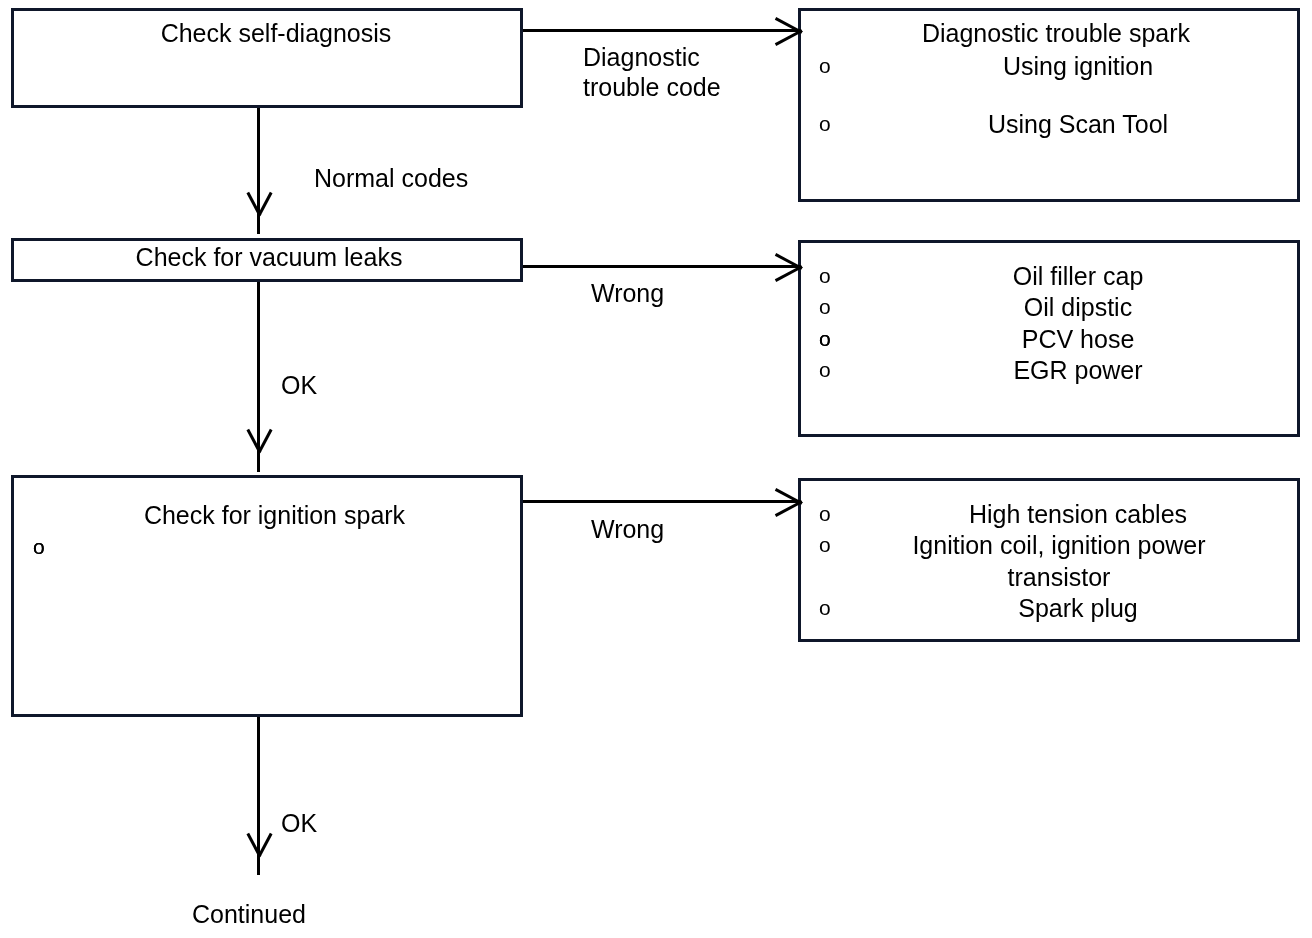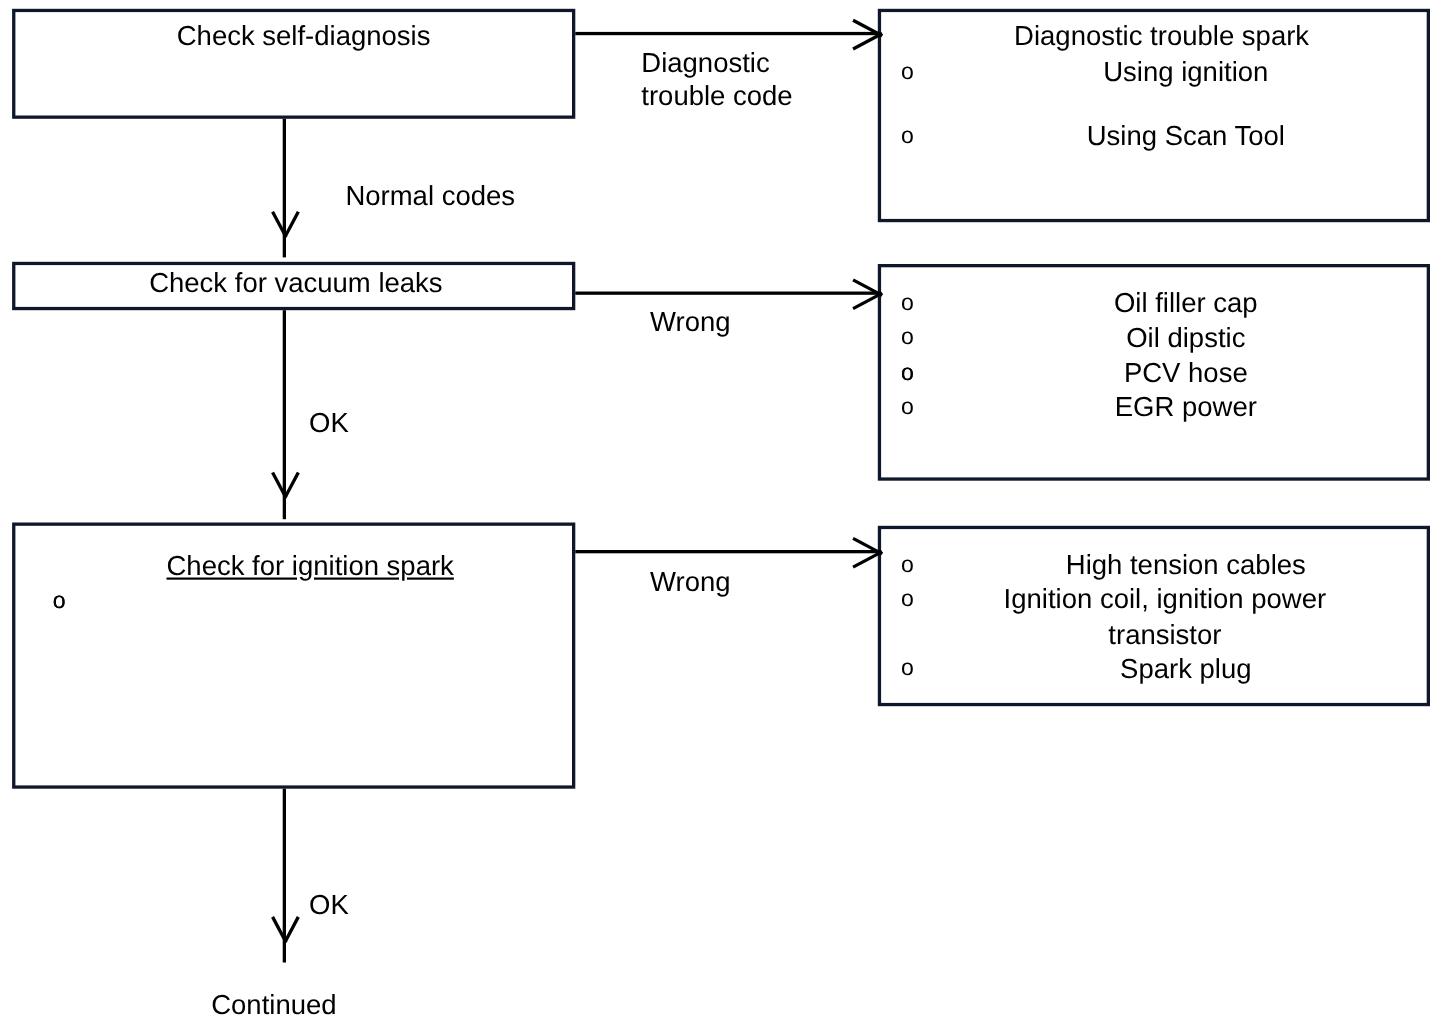--- a/index.html
+++ b/index.html
@@ -178,21 +178,21 @@
         </li>
         <li>
           <span class="marker">o</span>
           <span>EGR power</span>
         </li>
       </ul>
     </div>
   </div>
 
   <div class="node" style="left:11px; top:475px; width:512px; height:242px;">
-    <div class="node-body" style="padding:23px 0 0 30px;text-decoration:underline;">
+    <div class="node-body" style="padding:23px 0 0 15px;">
       <div class="node-title">Check for ignition spark</div>
       <ul class="bullets tight" style="margin-top:1px;">
         <li style="padding-left:40px; width:460px; white-space:normal;">
           <span class="marker">o</span>
         </li>
         <li style="padding-left:40px; width:452px; white-space:normal;">
           <span class="marker">o</span>
         </li>
       </ul>
     </div>

